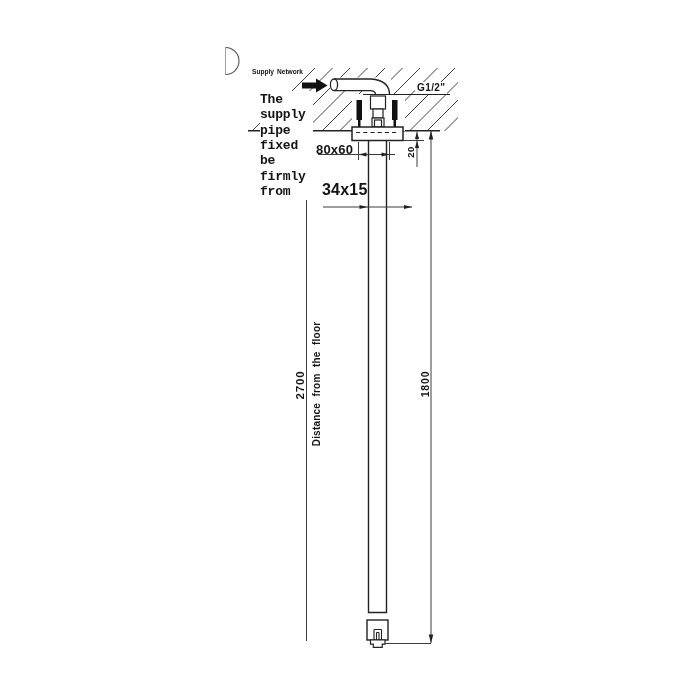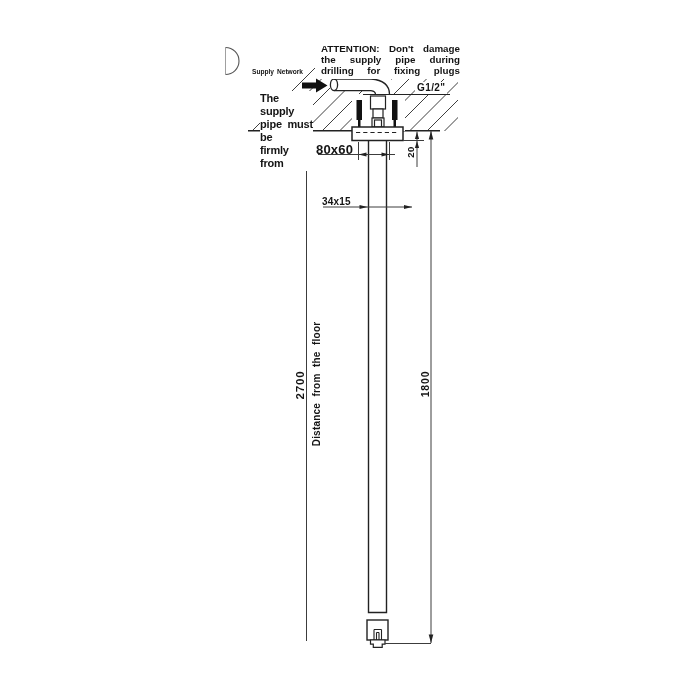--- a/index.html
+++ b/index.html
@@ -8,25 +8,25 @@
     font-family:"Liberation Sans","DejaVu Sans",sans-serif;color:#111;
   }
   #linework{position:absolute;left:0;top:0;}
   .lbl{position:absolute;font-weight:bold;color:#141414;background:#fff;line-height:1.12;}
   .just{text-align:justify;text-align-last:justify;}
   .rot{position:absolute;font-weight:bold;color:#141414;white-space:nowrap;
        transform:translate(-50%,-50%) rotate(-90deg);background:transparent;}
   .attention{left:321px;top:43px;width:139px;font-size:9.8px;letter-spacing:0;padding:1px 0 2px 0;}
   .attention div{text-align:justify;text-align-last:justify;}
   .supplynet{left:252px;top:67px;width:51px;font-size:6.6px;padding:1px 0;}
-  .pipenote{left:260px;top:91px;width:53px;font-size:11px;letter-spacing:-0.2px;line-height:1.18;padding:1px 0;}
+  .pipenote{left:260px;top:91px;width:53px;font-size:13px;letter-spacing:-0.2px;line-height:1.18;padding:1px 0;font-family:Liberation Mono, monospace;}
   .pipenote div{text-align:justify;text-align-last:justify;}
   .thread{left:415px;top:81.5px;font-size:10px;letter-spacing:0.4px;padding:0 2px 1px 2px;}
   .dim-80x60{left:316px;top:142.5px;font-size:13px;letter-spacing:0.2px;background:transparent;}
-  .dim-34x15{left:322px;top:196px;font-size:10px;letter-spacing:0.2px;background:transparent;}
+  .dim-34x15{left:322px;top:181px;font-size:16px;letter-spacing:0.2px;background:transparent;}
   .dim-20{left:410px;top:152px;font-size:9.5px;letter-spacing:0.5px;}
   .dim-2700{left:300px;top:385px;font-size:11.5px;letter-spacing:0.8px;}
   .floorcap{left:316px;top:384px;font-size:10px;letter-spacing:0.2px;word-spacing:3.5px;}
   .dim-1800{left:425px;top:384px;font-size:10.5px;letter-spacing:0.8px;}
 </style>
 </head>
 <body>
 
 <div id="canvas">
 
@@ -124,31 +124,26 @@
     </g>
 
     <polygon fill="#111" points="302,82.5 316,82.5 316,78.5 327.5,85.5 316,92.5 316,88.5 302,88.5"></polygon>
 
     <g stroke="#555" stroke-width="1.1" fill="none">
       <path d="M225.5,47.5 A13.5,13.5 0 0 1 225.5,74.5"></path>
       <line x1="225.5" y1="47.5" x2="225.5" y2="74.5" stroke="#888" stroke-width="0.8"></line>
     </g>
   </svg>
 
-  <div class="lbl attention">
-    <div>ATTENTION: Don't damage</div>
-    <div>the supply pipe during</div>
-    <div>drilling for fixing plugs</div>
-  </div>
 
   <div class="lbl just supplynet">Supply Network</div>
 
   <div class="lbl pipenote">
     <div>The supply</div>
-    <div>pipe must be</div>
+    <div>pipe fixed be</div>
     <div>firmly from</div>
   </div>
 
   <div class="lbl thread">G1/2"</div>
 
   <div class="lbl dim-80x60">80x60</div>
 
   <div class="lbl dim-34x15">34x15</div>
 
   <div class="rot dim-20">20</div>

